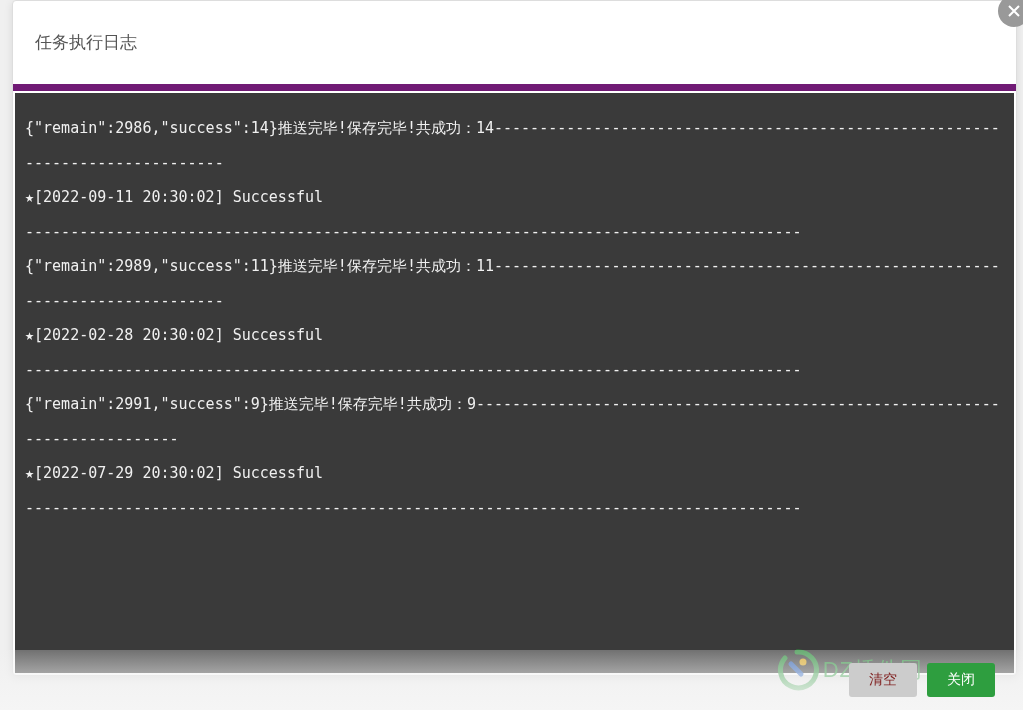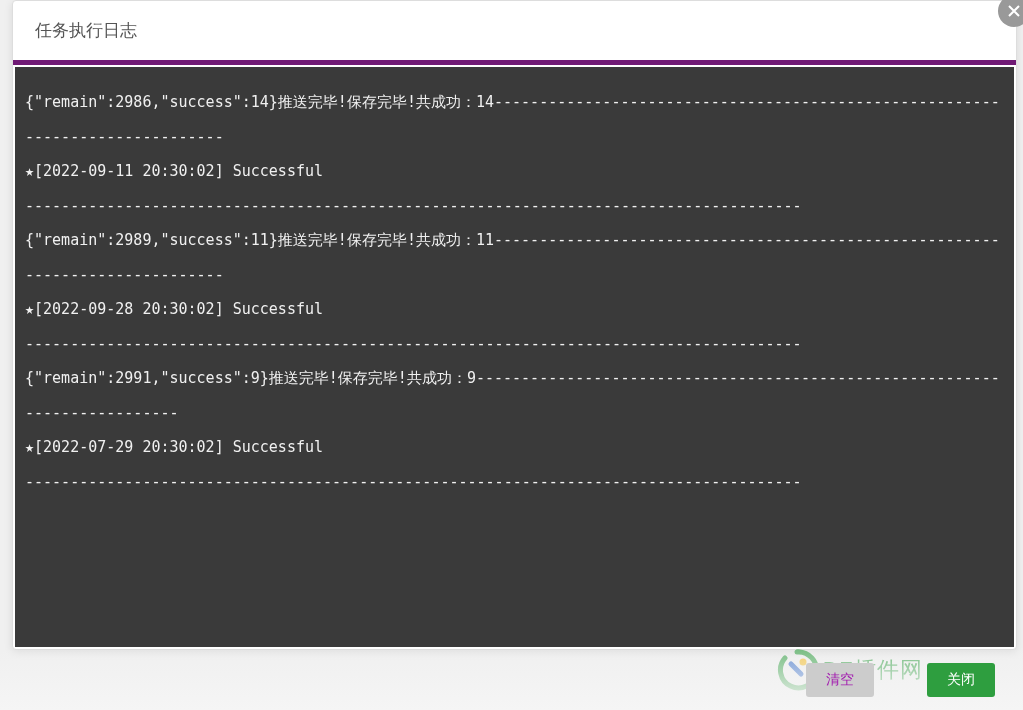--- a/index.html
+++ b/index.html
@@ -19,22 +19,22 @@
       position: absolute;
       top: 0;
       left: 12px;
       right: 6px;
       background: #fff;
       border: 1px solid #ddd;
       border-radius: 4px;
       box-shadow: 0 2px 8px rgba(0,0,0,0.1);
     }
     .modal-header {
-      padding: 18px 22px;
-      border-bottom: 5px solid #701a75;
+      padding: 30px 22px;
+      border-bottom: 7px solid #701a75;
       position: relative;
     }
     .modal-title {
       font-size: 17px;
       color: #555;
       font-weight: 400;
     }
     .close-x {
       position: absolute;
       top: -6px;
@@ -82,25 +82,24 @@
     .btn {
       padding: 8px 20px;
       border: none;
       border-radius: 3px;
       font-size: 14px;
       cursor: pointer;
       color: #fff;
     }
     .btn-close {
       background: #2e9e3f;
-      margin-left: 43px;
     }
     .btn-clear {
       background: #ccc;
-      color: #a21caf;
+      color: #7f1d1d;
       position: relative;
     }
     .watermark {
       position: absolute;
       bottom: 18px;
       right: 100px;
       display: flex;
       align-items: center;
       opacity: 0.85;
       pointer-events: none;
@@ -127,21 +126,21 @@
   <div class="close-x">
     <svg width="16" height="16" viewBox="0 0 16 16">
       <path d="M3 3 L13 13 M13 3 L3 13" stroke="#fff" stroke-width="2" fill="none"></path>
     </svg>
   </div>
   <div class="log-body">
     <span class="log-line">{"remain":2986,"success":14}推送完毕!保存完毕!共成功：14------------------------------------------------------------------------------</span>
     <span class="log-line">★[2022-09-11 20:30:02] Successful</span>
     <span class="log-line">--------------------------------------------------------------------------------------</span>
     <span class="log-line">{"remain":2989,"success":11}推送完毕!保存完毕!共成功：11------------------------------------------------------------------------------</span>
-    <span class="log-line">★[2022-09-28 20:30:02] Successful</span>
+    <span class="log-line">★[2022-02-28 20:30:02] Successful</span>
     <span class="log-line">--------------------------------------------------------------------------------------</span>
     <span class="log-line">{"remain":2991,"success":9}推送完毕!保存完毕!共成功：9---------------------------------------------------------------------------</span>
     <span class="log-line">★[2022-07-29 20:30:02] Successful</span>
     <span class="log-line">--------------------------------------------------------------------------------------</span>
   </div>
 </div>
 
 <div class="watermark">
   <div class="wm-logo">
     <svg width="44" height="44" viewBox="0 0 44 44">

